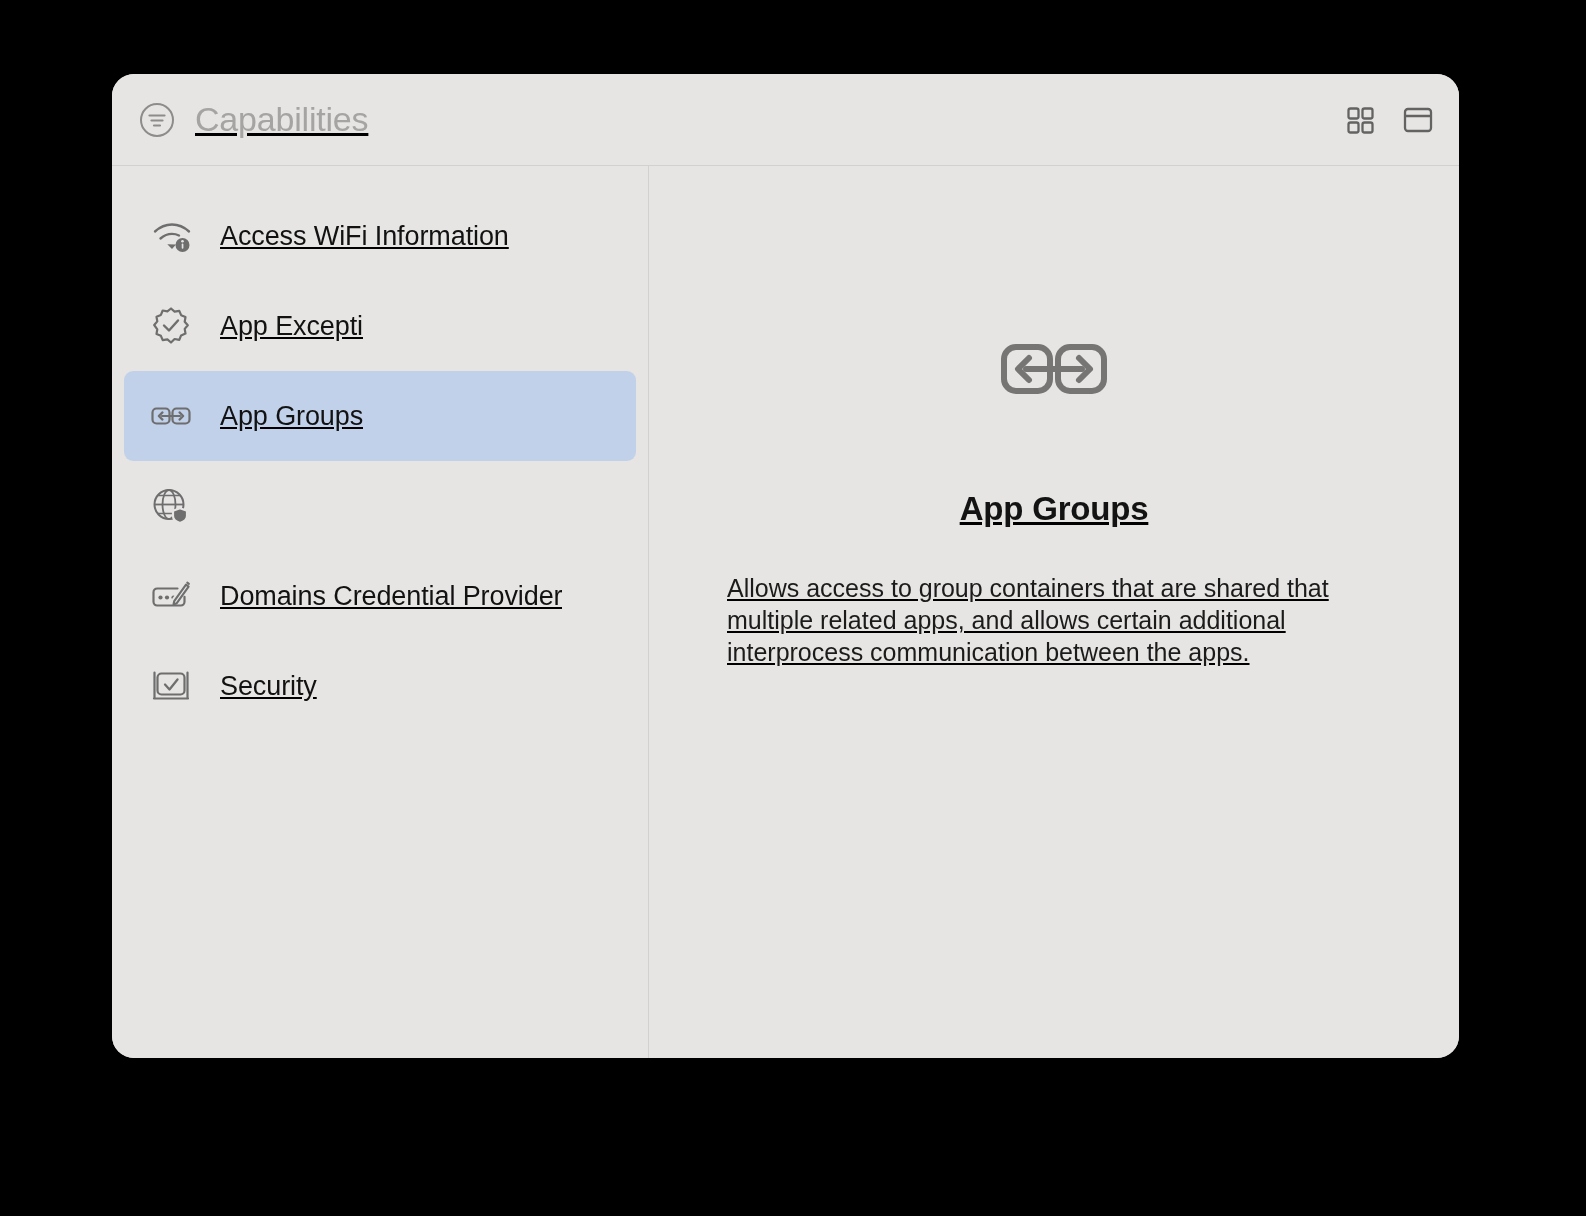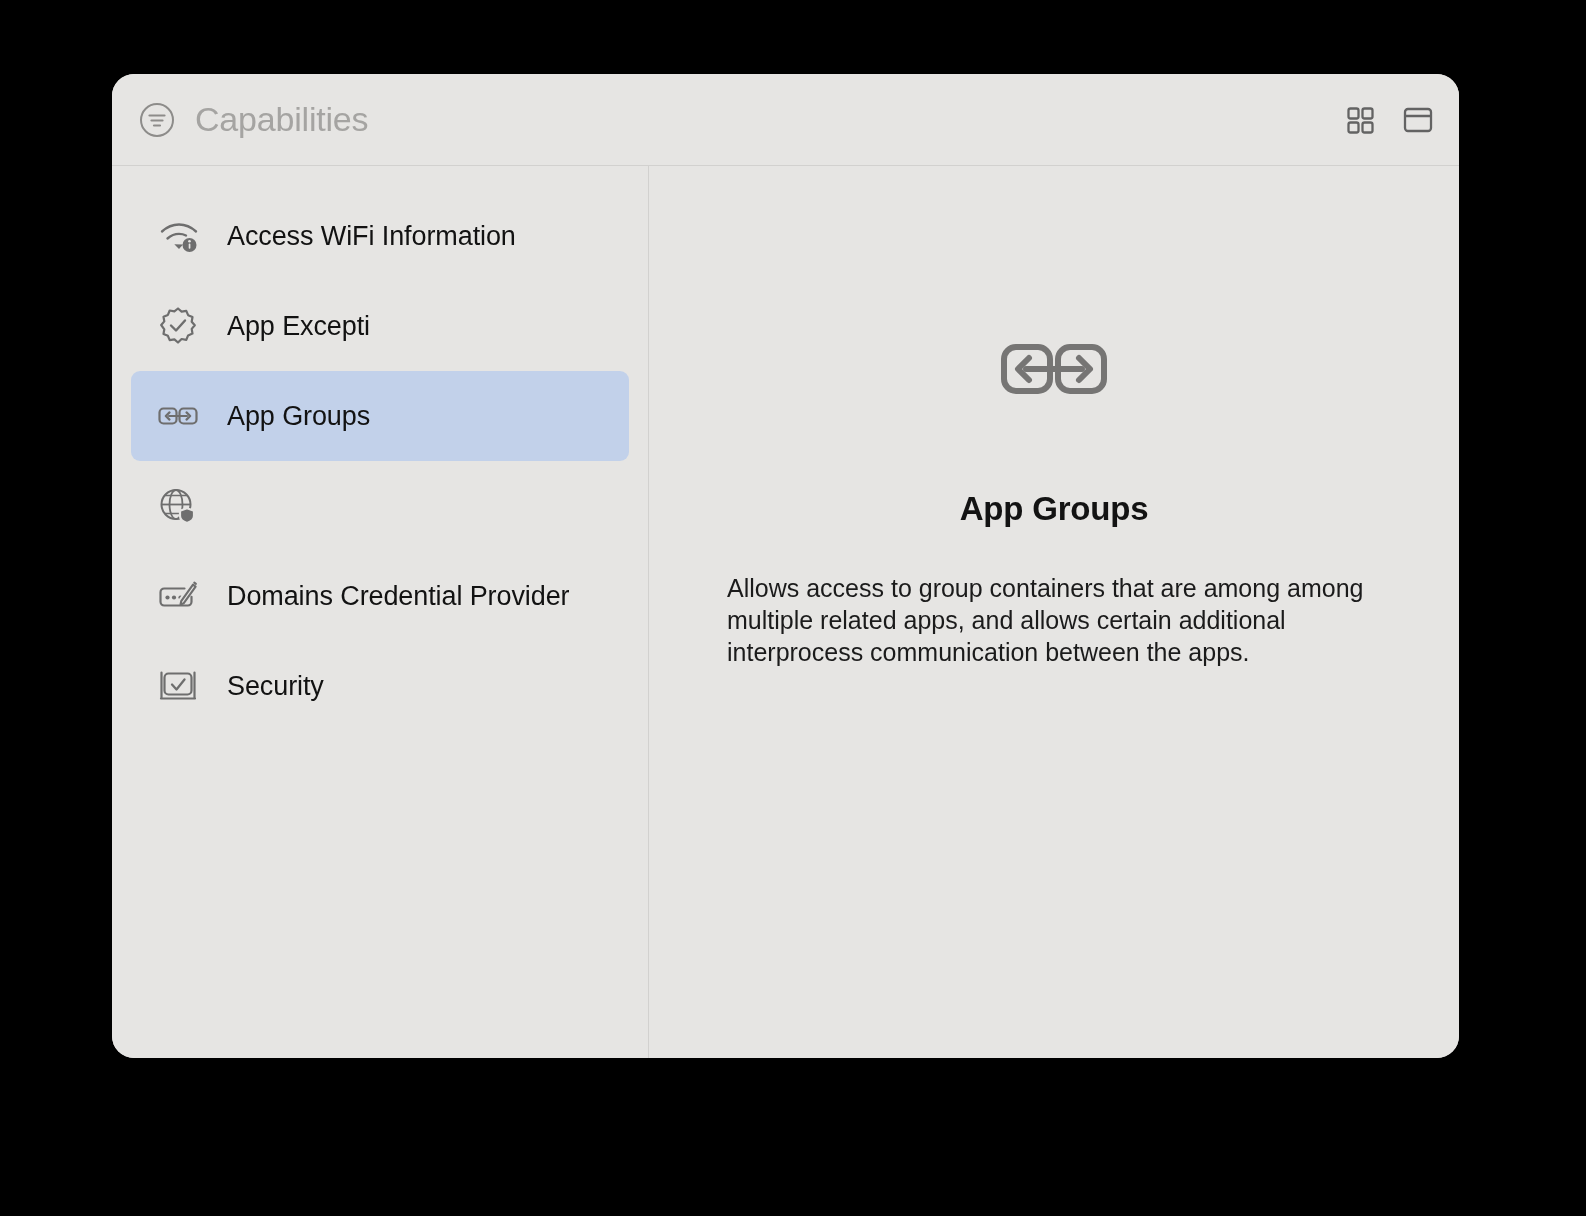--- a/index.html
+++ b/index.html
@@ -19,20 +19,21 @@
     position: absolute;
     left: 112px;
     top: 74px;
     width: 1347px;
     height: 984px;
     background: #e6e5e3;
     border-radius: 22px;
     overflow: hidden;
     display: flex;
     flex-direction: column;
+    text-decoration: underline;
   }
 
   
   .titlebar {
     height: 92px;
     flex: 0 0 92px;
     background: #e6e5e3;
     display: flex;
     align-items: center;
     padding: 0 24px 0 26px;
@@ -83,21 +84,21 @@
     width: 537px;
     background: #e6e5e3;
     border-right: 1px solid #d2d1cf;
     box-sizing: border-box;
     padding: 25px 0 0 0;
     overflow: hidden;
   }
 
   .cap-row {
     height: 90px;
-    margin: 0 19px;
+    margin: 0 12px;
     border-radius: 9px;
     display: flex;
     align-items: center;
     padding-left: 25px;
     box-sizing: border-box;
     cursor: default;
   }
   .cap-row.selected {
     background: #c2d1ea;
   }
@@ -276,17 +277,17 @@
       <span class="detail-icon">
         <svg viewBox="0 0 112 112" width="112" height="112" fill="none">
           <rect x="6" y="31" width="46" height="44" rx="12" stroke="#767574" stroke-width="6"></rect>
           <rect x="60" y="31" width="46" height="44" rx="12" stroke="#767574" stroke-width="6"></rect>
           <line x1="28" y1="53" x2="84" y2="53" stroke="#767574" stroke-width="6" stroke-linecap="round"></line>
           <path d="M31 42 L20 53 L31 64" stroke="#767574" stroke-width="6" stroke-linecap="round" stroke-linejoin="round"></path>
           <path d="M81 42 L92 53 L81 64" stroke="#767574" stroke-width="6" stroke-linecap="round" stroke-linejoin="round"></path>
         </svg>
       </span>
       <div class="detail-title">App Groups</div>
-      <div class="detail-desc">Allows access to group containers that are among among multiple related apps, and allows certain additional interprocess communication between the apps.</div>
+      <div class="detail-desc">Allows access to group containers that are shared that multiple related apps, and allows certain additional interprocess communication between the apps.</div>
     </div>
 
   </div>
 </div>
 
 </body></html>

